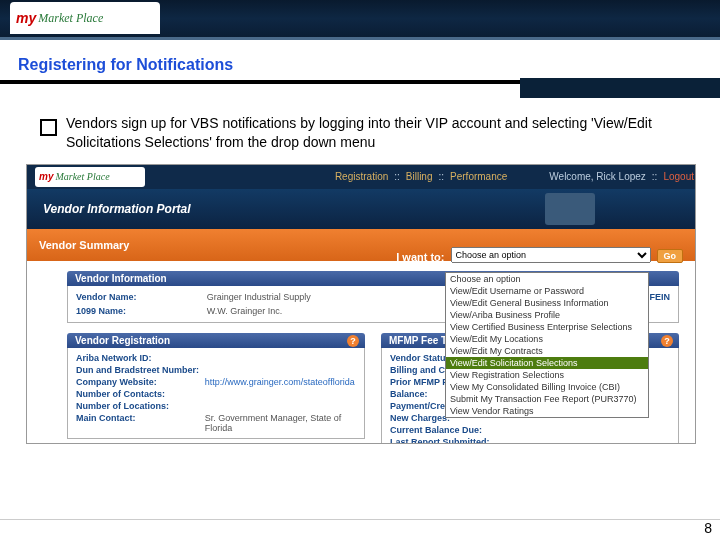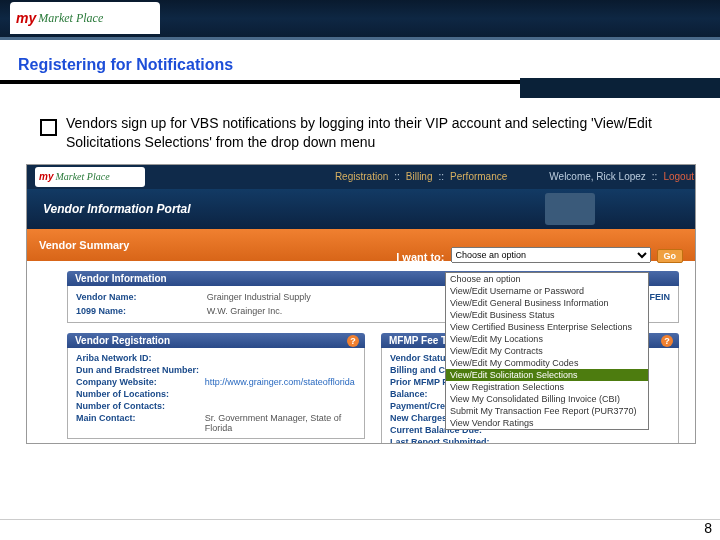--- a/index.html
+++ b/index.html
@@ -87,25 +87,24 @@
       <span>I want to:</span>
       <select><option>Choose an option</option></select>
       <span class="gobtn">Go</span>
     </span>
   </div>
 
   <div class="dropdown">
     <div class="opt">Choose an option</div>
     <div class="opt">View/Edit Username or Password</div>
     <div class="opt">View/Edit General Business Information</div>
-    <div class="opt">View/Edit Business Status</div>
+    <div class="opt">View/Ariba Business Profile</div>
     <div class="opt">View Certified Business Enterprise Selections</div>
     <div class="opt">View/Edit My Locations</div>
     <div class="opt">View/Edit My Contracts</div>
-    <div class="opt">View/Edit My Commodity Codes</div>
     <div class="opt sel">View/Edit Solicitation Selections</div>
     <div class="opt">View Registration Selections</div>
     <div class="opt">View My Consolidated Billing Invoice (CBI)</div>
     <div class="opt">Submit My Transaction Fee Report (PUR3770)</div>
     <div class="opt">View Vendor Ratings</div>
   </div>
 
   <div style="padding:10px 16px 0 40px">
     <div class="wide">
       <div class="sect-title">Vendor Information</div>
@@ -132,25 +131,25 @@
             </div>
           <div class="row">
               <span class="lbl">Dun and Bradstreet Number:</span>
               <span class="val"></span>
             </div>
           <div class="row">
               <span class="lbl">Company Website:</span>
               <span class="val" style="color:#2a6ac0">http://www.grainger.com/stateofflorida</span>
             </div>
           <div class="row">
-              <span class="lbl">Number of Locations:</span>
+              <span class="lbl">Number of Contacts:</span>
               <span class="val"></span>
             </div>
           <div class="row">
-              <span class="lbl">Number of Contacts:</span>
+              <span class="lbl">Number of Locations:</span>
               <span class="val"></span>
             </div>
           <div class="row">
               <span class="lbl">Main Contact:</span>
               <span class="val">Sr. Government Manager, State of Florida</span>
             </div>
         </div>
       </div>
       <div class="col">
         <div class="sect-title"><span>MFMP Fee Tracking</span><span class="qmark">?</span></div>

